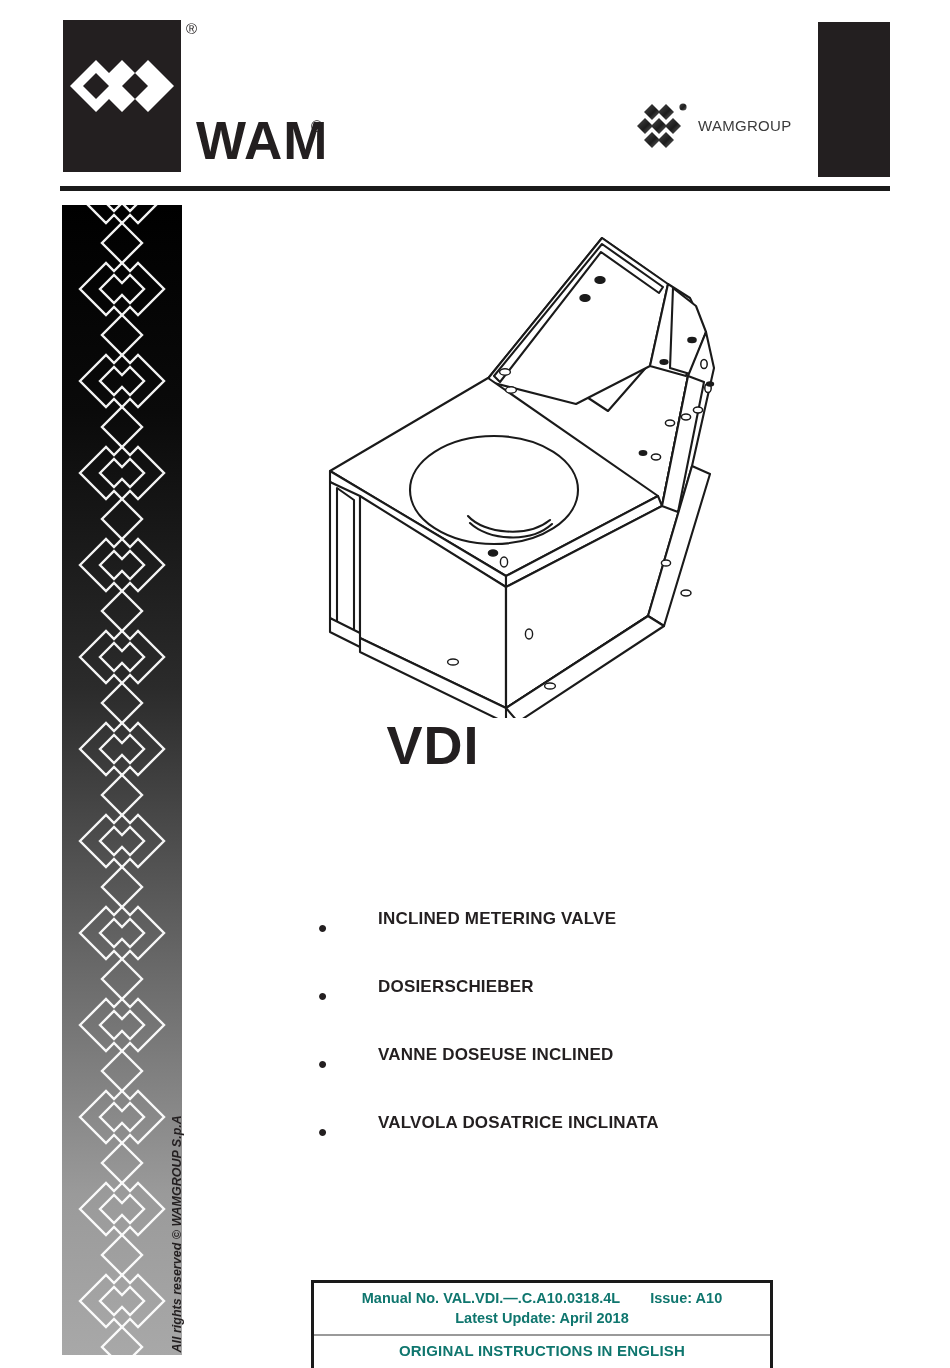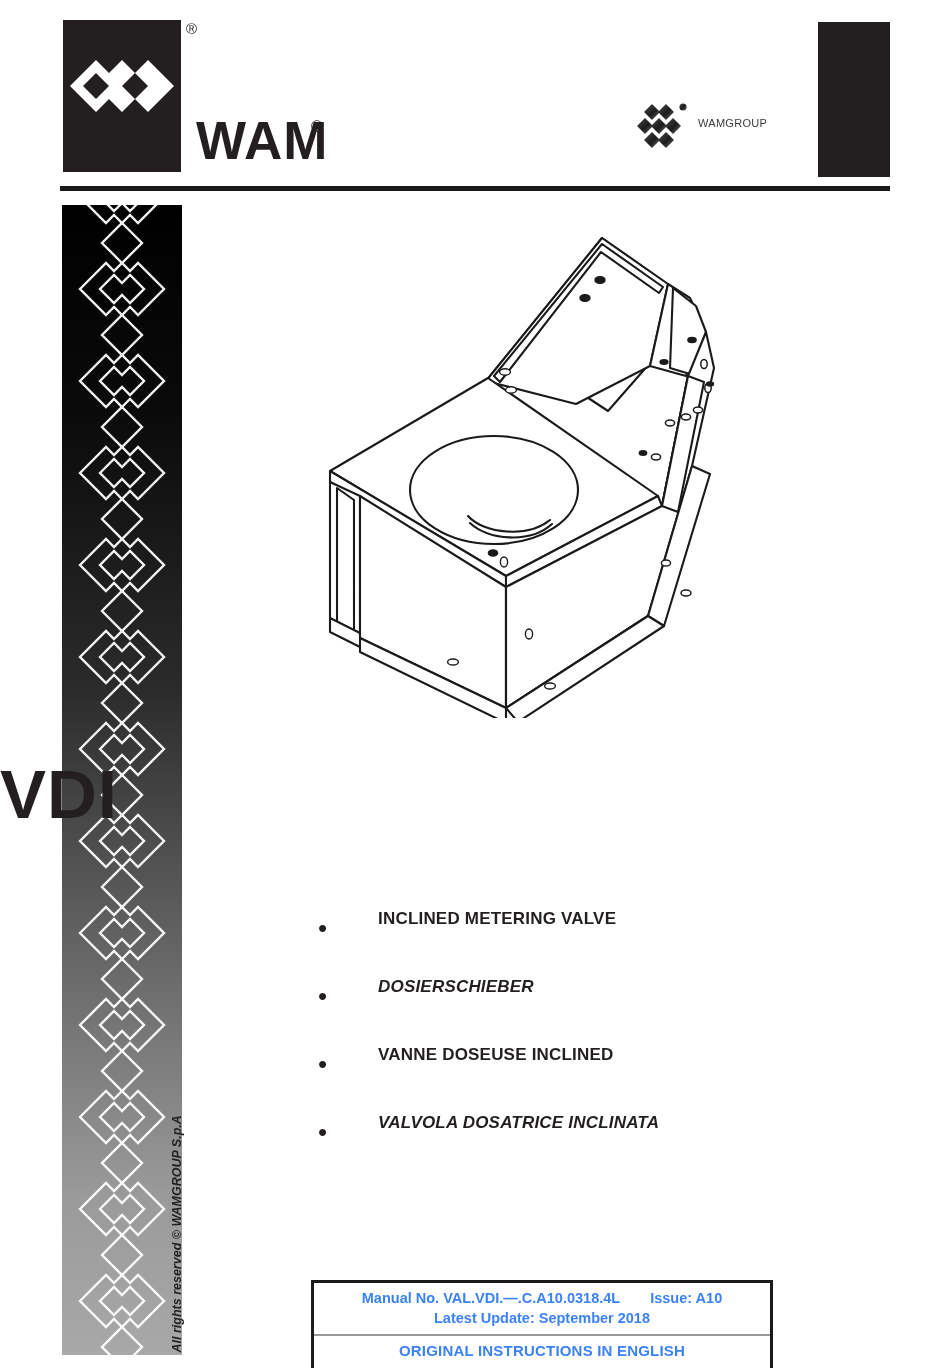--- a/index.html
+++ b/index.html
@@ -62,21 +62,21 @@
 
   .wamgroup-lockup {
     position: absolute;
     left: 636px; top: 100px;
     width: 160px; height: 62px;
   }
   .wamgroup-mark { position: absolute; left: 0; top: 0; width: 62px; height: 58px; }
   .wamgroup-text {
     position: absolute;
     left: 62px; top: 18px;
-    font-size: 11px;
+    font-size: 15px;
     letter-spacing: 0.3px;
     color: #3b3b3b;
     line-height: 1;
     white-space: nowrap;
   }
 
   .header-black-box {
     position: absolute;
     left: 818px; top: 22px;
     width: 72px; height: 155px;
@@ -117,24 +117,24 @@
   #drawing {
     position: absolute;
     left: 318px; top: 218px;
     width: 506px; height: 500px;
   }
   #drawing svg { display: block; }
 
   
   .product-title {
     position: absolute;
-    left: 0; top: 760px;
+    left: 0; top: 718px;
     width: 866px;
-    text-align: left;
-    font-size: 69px;
+    text-align: center;
+    font-size: 54px;
     font-weight: bold;
     letter-spacing: 1px;
     color: #231f20;
     line-height: 1;
   }
 
   
   #bullets {
     position: absolute;
     left: 310px; top: 905px;
@@ -154,40 +154,40 @@
   .bullet-label {
     position: absolute;
     left: 68px; top: 4px;
     font-size: 17px;
     font-weight: bold;
     color: #231f20;
     letter-spacing: 0.2px;
     line-height: 1.2;
     white-space: nowrap;
   }
-  .bullet-label.italic { font-style: italic; }
+  .bullet-label.italic { }
 
   
   #infobox {
     position: absolute;
     left: 311px; top: 1280px;
     width: 462px;
     border: 3px solid #1a1a1a;
     background: #ffffff;
     box-sizing: border-box;
   }
   .infobox-top {
     padding: 5px 6px 6px 6px;
     text-align: center;
     border-bottom: 2px solid #9a9a9a;
   }
   .infobox-line {
     font-size: 14.5px;
     font-weight: bold;
-    color: #3b82f6;
+    color: #0f766e;
     line-height: 1.38;
     white-space: nowrap;
   }
   .infobox-manual-wrap { display: inline-block; }
   .infobox-issue { display: inline-block; margin-left: 26px; }
   .infobox-bottom {
     padding: 5px 6px 6px 6px;
     text-align: center;
   }
   .infobox-bottom .infobox-line { font-size: 15px; letter-spacing: 0.2px; }
@@ -368,20 +368,20 @@
       <span class="bullet-label italic">VALVOLA DOSATRICE INCLINATA</span>
     </div>
   </div>
 
   <div id="infobox">
     <div class="infobox-top">
       <div class="infobox-line">
         <span class="infobox-manual-wrap">Manual No. VAL.VDI.—.C.A10.0318.4L</span>
         <span class="infobox-issue">Issue: A10</span>
       </div>
-      <div class="infobox-line">Latest Update: September 2018</div>
+      <div class="infobox-line">Latest Update: April 2018</div>
     </div>
     <div class="infobox-bottom">
       <div class="infobox-line">ORIGINAL INSTRUCTIONS IN ENGLISH</div>
     </div>
   </div>
 
 </div>
 
 </body></html>

